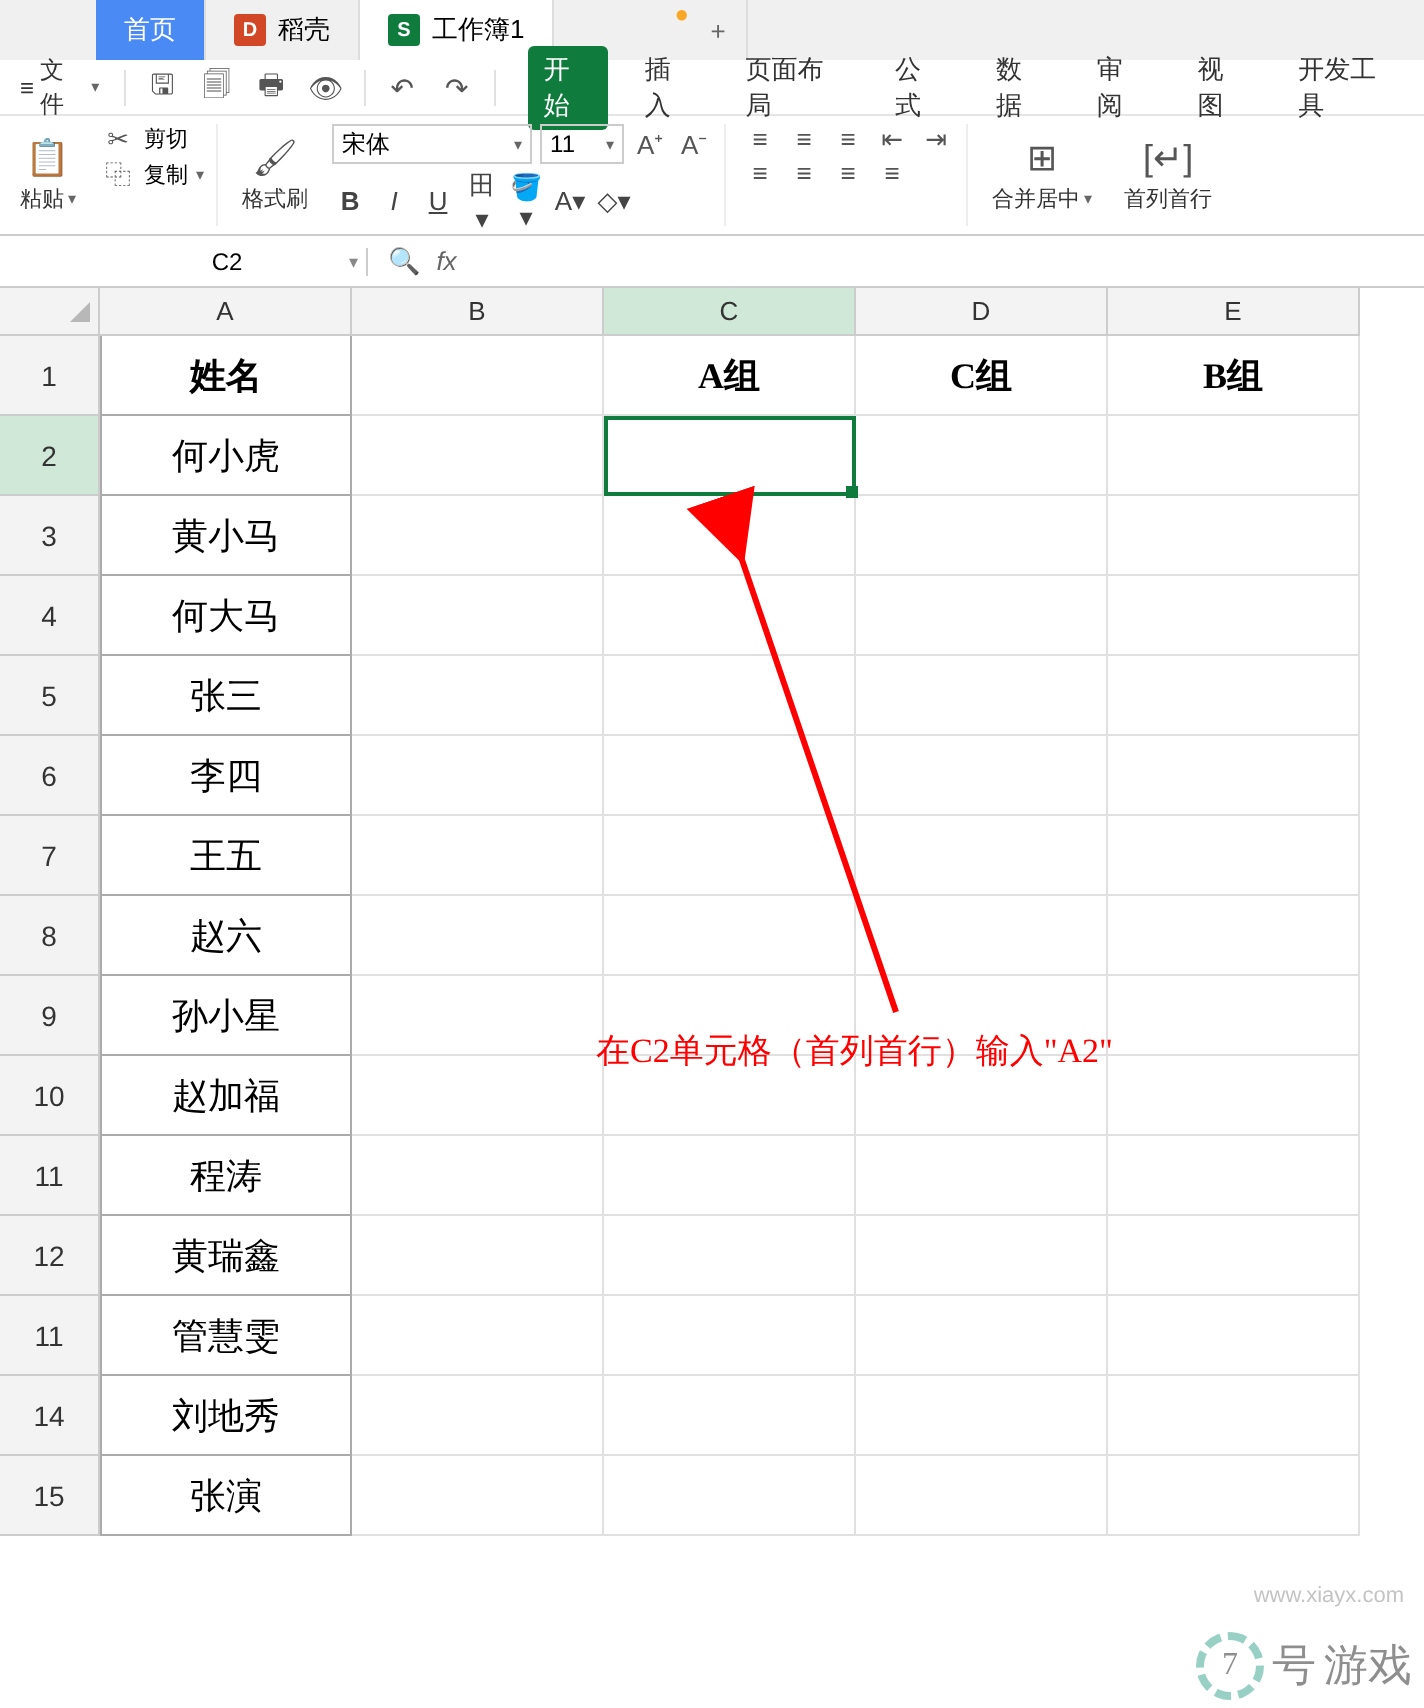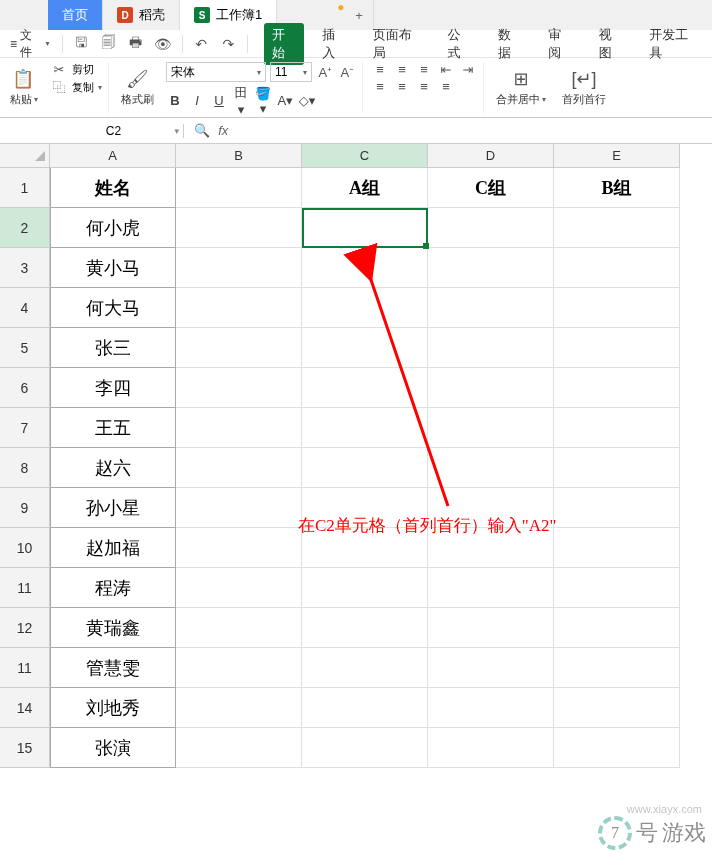--- a/index.html
+++ b/index.html
@@ -69,21 +69,21 @@
   .selcell { border: 2px solid #0f7b3d !important; position: relative; }
   .selcell::after { content: ""; position: absolute; right: -3px; bottom: -3px; width: 6px; height: 6px; background: #0f7b3d; }
 
   
   .arrow-svg { position: absolute; top: 0; left: 0; pointer-events: none; }
   .annotation { position: absolute; color: #ff0000; font-size: 17px; font-family: "Microsoft YaHei"; }
 
   
   .watermark { position: absolute; right: 6px; bottom: 4px; opacity: 0.55; display: flex; align-items: center; gap: 4px; font-size: 22px; color: #333; font-family: "SimSun"; }
   .wm-circle { width: 34px; height: 34px; border: 4px dashed #4a9; border-radius: 50%; display: flex; align-items: center; justify-content: center; font-size: 16px; color: #333; }
-  .wm-url { position: absolute; right: 10px; bottom: 39px; font-size: 11px; color: #888; opacity: 0.5; }
+  .wm-url { position: absolute; right: 10px; bottom: 50px; font-size: 11px; color: #888; opacity: 0.5; }
 </style>
 </head>
 <body>
 
 <div class="tabs">
   <div class="tab tab-home">首页</div>
   <div class="tab tab-doc red">
     <span class="tabicon">D</span>
     <span>稻壳</span>
   </div>

